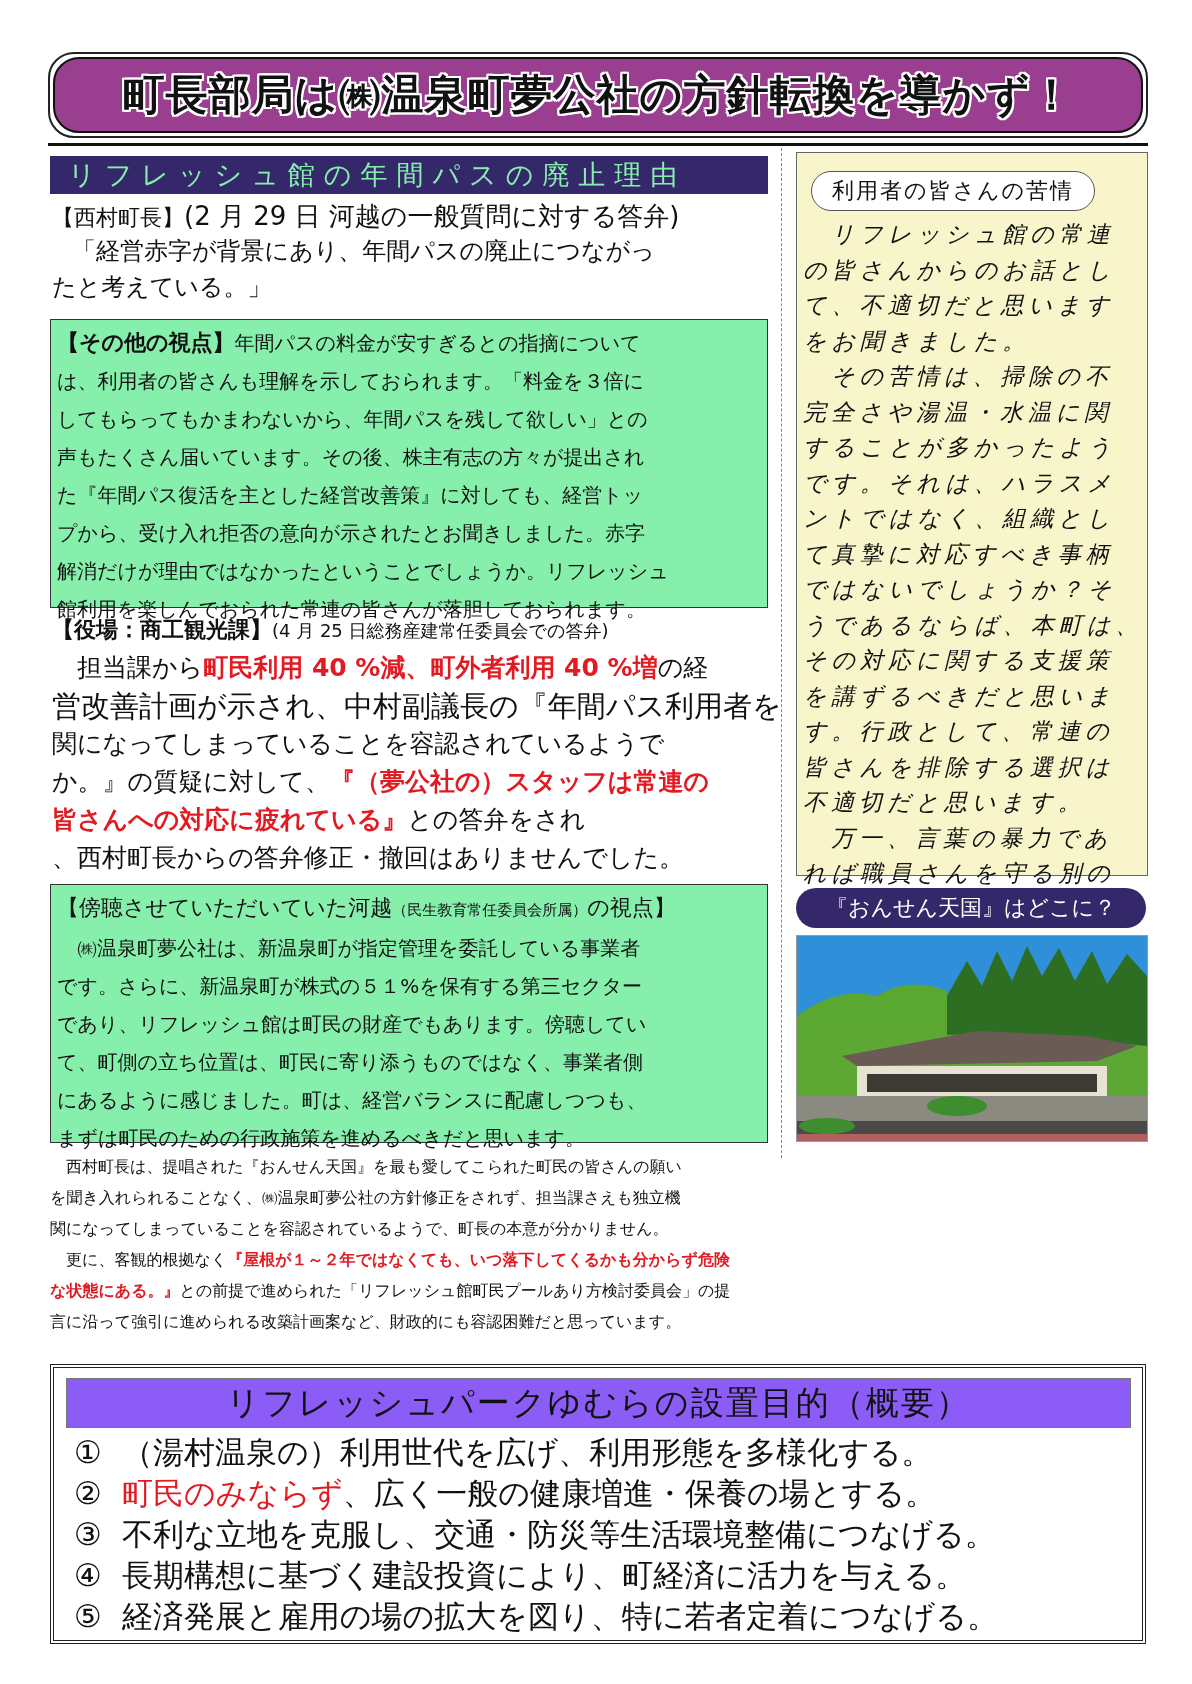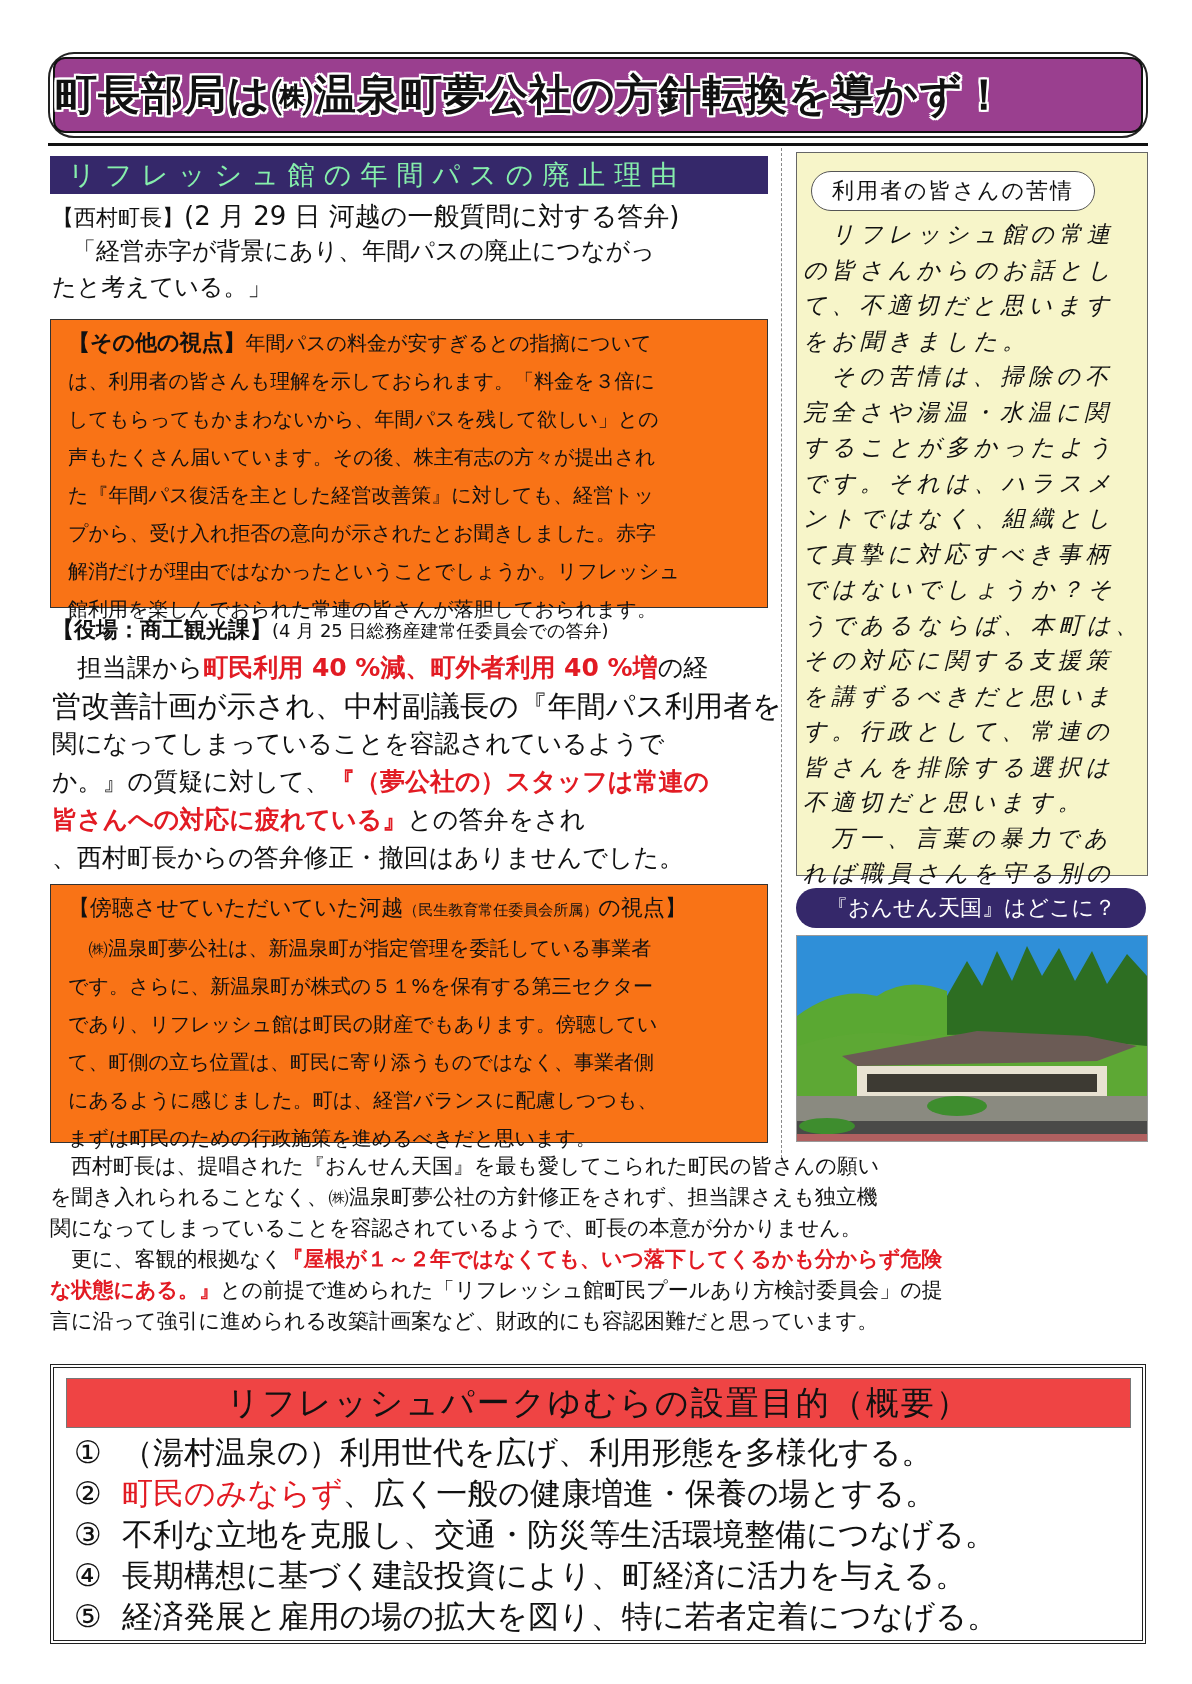--- a/index.html
+++ b/index.html
@@ -2,52 +2,52 @@
 <html><head>
 <meta charset="utf-8">
 <style>
   html, body { margin: 0; padding: 0; background: #ffffff; }
   body { width: 1192px; height: 1684px; position: relative; overflow: hidden;
          font-family: "DejaVu Sans", "Liberation Sans", sans-serif; color: #111; }
 
   .banner { position: absolute; left: 48px; top: 52px; width: 1100px; height: 86px;
             border: 2px solid #222; border-radius: 26px; padding: 3px; box-sizing: border-box; background:#fff; }
   .banner-inner { width: 100%; height: 100%; background: #9a3f8f; border: 2px solid #111;
-                  border-radius: 12px; box-sizing: border-box; display:flex; align-items:center; }
+                  border-radius: 26px; box-sizing: border-box; display:flex; align-items:center; justify-content:center; }
   .banner-title { font-size: 42px; font-weight: bold; color: #111; letter-spacing: 1px;
                   text-shadow: -2px -2px 0 #fff, 2px -2px 0 #fff, -2px 2px 0 #fff, 2px 2px 0 #fff,
                                0 -2px 0 #fff, 0 2px 0 #fff, -2px 0 0 #fff, 2px 0 0 #fff; }
 
   .hrule { position:absolute; left:48px; top:143px; width:1100px; height:0; border-top:3px solid #111; }
 
   .divider { position:absolute; left:781px; top:148px; height:1010px; border-left:1px dashed #888; }
 
   .sec-head { position:absolute; left:50px; top:156px; width:718px; height:38px; background:#35286a;
               color:#86efac; font-size:27px; letter-spacing:9px; display:flex; align-items:center; padding-left:18px; box-sizing:border-box; }
 
   .t { position:absolute; font-size:22px; line-height:34px; white-space:nowrap; }
   .red { color:#e21b23; font-weight:bold; }
 
-  .box-green { position:absolute; background:#f97316; border:1.5px solid #333; box-sizing:border-box; padding:4px 17px; }
+  .box-green { position:absolute; background:#86efac; border:1.5px solid #333; box-sizing:border-box; padding:4px 6px; }
   .box-green .ln { font-size:20px; line-height:38px; white-space:nowrap; }
 
   .side-box { position:absolute; left:796px; top:152px; width:352px; height:724px; background:#f7f5c9;
               border:1.5px solid #666; box-sizing:border-box; padding: 8px 6px; }
   .pill { margin: 10px 0 6px 8px; display:inline-block; border:1.5px solid #555; border-radius:24px; background:#fff;
           padding: 4px 20px; font-size:22px; letter-spacing:2px; }
   .side-ln { font-size:23px; line-height:35.5px; letter-spacing:5px; white-space:nowrap;font-style:italic; }
 
   .onsen-pill { position:absolute; left:796px; top:888px; width:350px; height:40px; background:#35286a; border-radius:20px;
                 color:#fff; font-size:22px; display:flex; align-items:center; justify-content:center;text-align:right; }
   .photo { position:absolute; left:796px; top:935px; width:350px; height:205px; overflow:hidden; border:1px solid #999; }
 
-  .para-ln { position:absolute; left:50px; font-size:21px; line-height:31px; white-space:nowrap;text-align:right; }
+  .para-ln { position:absolute; left:50px; font-size:16px; line-height:31px; white-space:nowrap;text-align:right; }
 
   .purpose { position:absolute; left:50px; top:1364px; width:1096px; height:280px; border:4px double #222; box-sizing:border-box; }
-  .purpose-title { position:absolute; left:12px; top:10px; width:1065px; height:50px; background:#ef4444; border:1px solid #777;
+  .purpose-title { position:absolute; left:12px; top:10px; width:1065px; height:50px; background:#8b5cf6; border:1px solid #777;
                    box-sizing:border-box; display:flex; align-items:center; justify-content:center; font-size:33px; letter-spacing:2px; }
   .purpose-list { position:absolute; left:20px; top:64px; }
   .purpose-item { font-size:31px; line-height:41px; white-space:nowrap; display:flex; }
   .purpose-num { width:48px; display:inline-block; }
 </style>
 </head>
 <body>
 
 <div class="banner">
   <div class="banner-inner">

